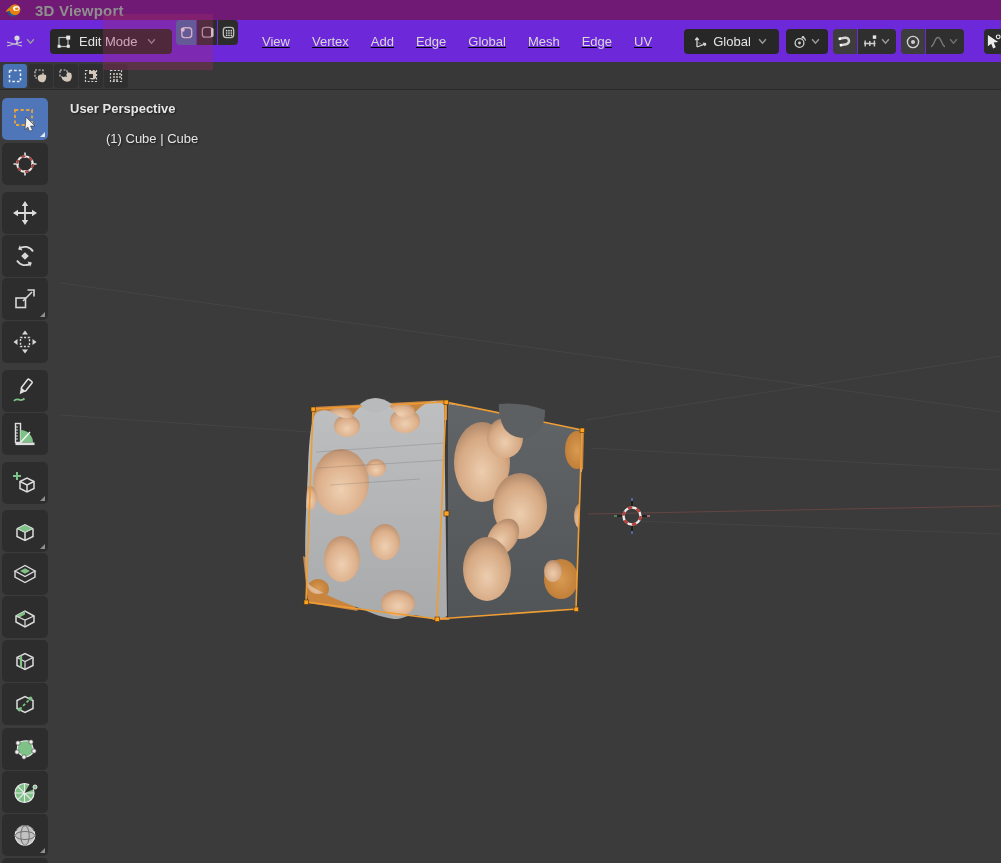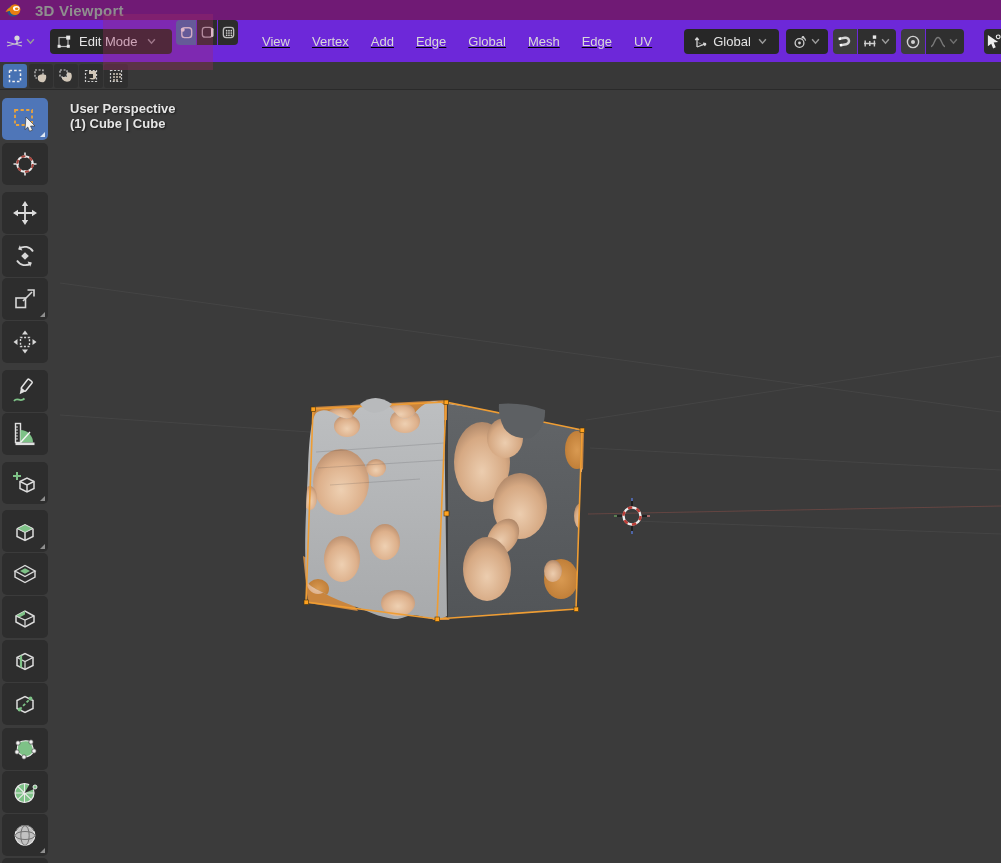--- a/index.html
+++ b/index.html
@@ -46,22 +46,22 @@
   #toolbar{left:2px;top:96px;width:47px;z-index:2;position:absolute;}
   .tool{position:absolute;left:0;width:46px;height:42px;background:#2d2d2d;border-radius:5px;display:flex;align-items:center;justify-content:center;}
   .tool.active{background:#4f76b8;}
   .tool .corner{position:absolute;right:3px;bottom:3px;width:0;height:0;border-style:solid;border-width:0 0 5px 5px;border-color:transparent transparent #8f8f8f transparent;}
   .tool.active .corner{border-color:transparent transparent #dfe7f3 transparent;}
 
   
   #viewport{left:0;top:90px;width:1001px;height:773px;z-index:1;}
   #scene{position:absolute;left:0;top:0;width:1001px;height:863px;z-index:1;pointer-events:none;}
   #vp-overlay{position:absolute;left:70px;top:101px;z-index:2;color:#e6e6e6;text-shadow:1px 1px 2px rgba(0,0,0,.6);}
-  #vp-overlay .l1{font-size:13px;font-weight:600;margin-bottom:0;}
-  #vp-overlay .l2{font-size:13px;font-weight:700;}
+  #vp-overlay .l1{font-size:13px;font-weight:600;margin-bottom:15px;}
+  #vp-overlay .l2{font-size:13px;font-weight:400;margin-left:36px;}
 
   
   #annotation{left:103px;top:14px;width:110px;height:56px;background:var(--annotation-fill,rgba(160,45,100,.34));z-index:10;pointer-events:none;}
 </style>
 </head>
 <body>
 
 <svg id="scene" viewBox="0 0 1001 863">
   <defs>
     <radialGradient id="holeLight" cx="0.5" cy="0.62" r="0.75">

